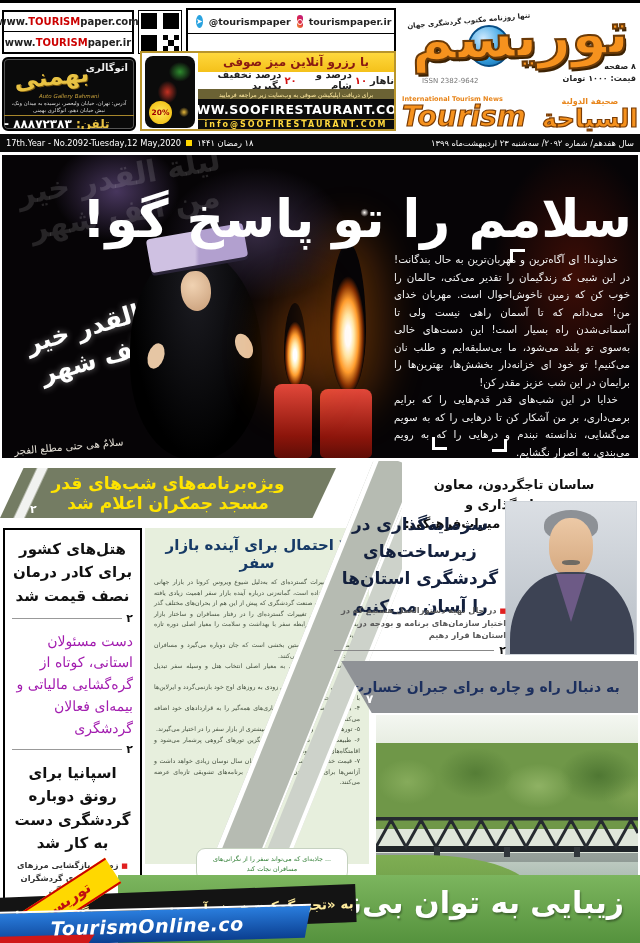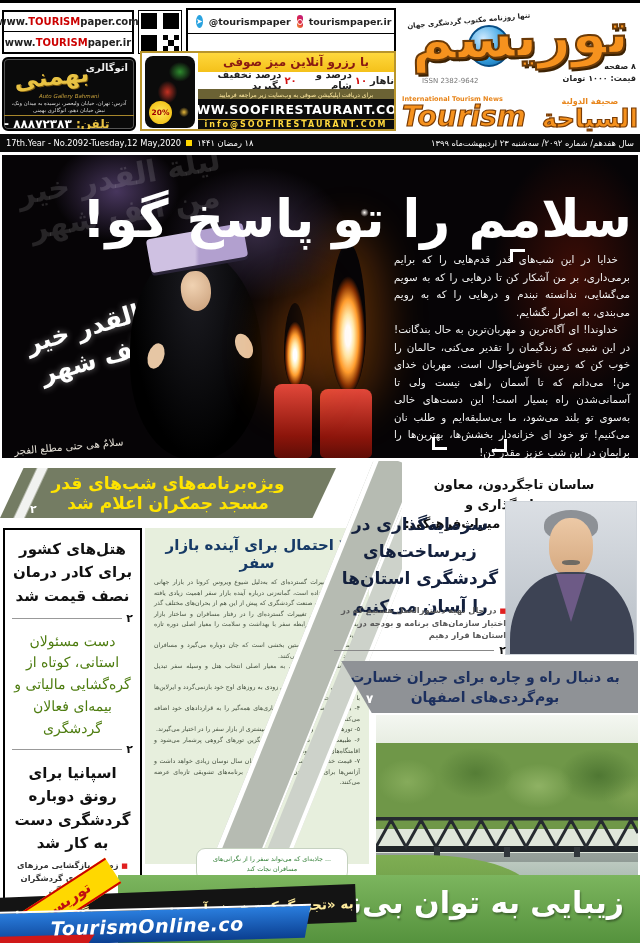--- a/index.html
+++ b/index.html
@@ -180,21 +180,21 @@
   .ph-water { left:0; top:138px; width:100%; height:58px; background:linear-gradient(#c3cfc6,#93a79c); }
   .ph-reflect { left:0; top:138px; width:100%; height:9px; background:rgba(35,40,44,.28); }
   .ph-bank { left:0; bottom:0; width:158px; height:56px; background:linear-gradient(#7fae53,#679644);
              border-radius:0 70% 0 0; z-index:4; }
   .horse { z-index:5; }
 
   
   .leftcol { left:3px; top:525px; width:139px; height:372px; border:2.5px solid #000; background:#fff;
              padding:8px 7px 4px; z-index:4; }
   .news-h1 { font-size:15px; font-weight:bold; color:#111; text-align:center; line-height:1.55; }
-  .news-h2 { font-size:14px; font-weight:normal; color:#4d7c0f; text-align:center; line-height:1.55;
+  .news-h2 { font-size:14px; font-weight:normal; color:#a21caf; line-height:1.55;
              font-family:"DejaVu Serif", serif; }
   .news-bullet { font-size:8.3px; font-weight:bold; color:#333; text-align:center; line-height:1.5; margin-top:4px; }
   .news-sep { display:flex; align-items:flex-start; gap:4px; margin:4px 0 6px; }
   .news-sep b { font-size:11px; color:#111; }
   .news-sep i { flex:1; border-top:1px solid #999; margin-top:6px; }
 
   
   .travel { left:145px; top:525px; width:224px; height:336px; background:#e7efdd; padding:8px 9px 6px; z-index:1; }
   .tr-head { color:#163a66; font-size:15px; font-weight:bold; text-align:center; margin-bottom:5px; }
   .tr-body { font-size:6.2px; line-height:1.7; color:#44503e; text-align:justify; text-align-last:right;
@@ -328,22 +328,22 @@
     <div class="abs w-hand" style="left:234px;top:178px;transform:rotate(-24deg)"></div>
     <div class="abs flame" style="left:328px;top:88px;width:36px;height:150px"></div>
     <div class="abs candle" style="left:318px;top:234px;width:52px;height:69px"></div>
     <div class="abs flame" style="left:282px;top:148px;width:22px;height:84px"></div>
     <div class="abs candle" style="left:272px;top:229px;width:38px;height:74px"></div>
     <div class="abs feat-headline rtl">سلامم را تو پاسخ گو!</div>
     <div class="abs brkt b1"></div>
     <div class="abs brkt b2"></div>
     <div class="abs brkt b3"></div>
     <div class="abs feat-body rtl">
+      <p>خداوندا! ای آگاه‌ترین و مهربان‌ترین به حال بندگانت! در این شبی که زندگیمان را تقدیر می‌کنی، حالمان را خوب کن که زمین ناخوش‌احوال است. مهربان خدای من! می‌دانم که تا آسمان راهی نیست ولی تا آسمانی‌شدن راه بسیار است! این دست‌های خالی به‌سوی تو بلند می‌شود، ما بی‌سلیقه‌ایم و طلب نان می‌کنیم! تو خود ای خزانه‌دار بخشش‌ها، بهترین‌ها را برایمان در این شب عزیز مقدر کن!</p>
       <p>خدایا در این شب‌های قدر قدم‌هایی را که برایم برمی‌داری، بر من آشکار کن تا درهایی را که به سویم می‌گشایی، ندانسته نبندم و درهایی را که به رویم می‌بندی، به اصرار نگشایم.</p>
-      <p>خداوندا! ای آگاه‌ترین و مهربان‌ترین به حال بندگانت! در این شبی که زندگیمان را تقدیر می‌کنی، حالمان را خوب کن که زمین ناخوش‌احوال است. مهربان خدای من! می‌دانم که تا آسمان راهی نیست ولی تا آسمانی‌شدن راه بسیار است! این دست‌های خالی به‌سوی تو بلند می‌شود، ما بی‌سلیقه‌ایم و طلب نان می‌کنیم! تو خود ای خزانه‌دار بخشش‌ها، بهترین‌ها را برایمان در این شب عزیز مقدر کن!</p>
 
     </div>
   </div>
 
   <div class="abs jamkaran rtl">
     <span>ویژه‌برنامه‌های شب‌های قدر مسجد جمکران اعلام شد</span>
     <span class="jk-num">۲</span>
   </div>
 
   <div class="abs stripes">
@@ -366,21 +366,20 @@
   <div class="abs inv-note rtl">
     <div class="inv-bullet"><span class="red-sq">■</span> <span>در حال تهیه دستورالعمل هستیم که در اختیار سازمان‌های برنامه و بودجه در استان‌ها قرار دهیم</span></div>
     <div class="inv-rule">
         <b>۲</b>
         <i></i>
       </div>
   </div>
 
   <div class="abs isfahan rtl">
     <span>به دنبال راه و چاره برای جبران خسارت</span>
-    <span>بوم‌گردی‌های اصفهان</span>
     <span class="isf-num">۷</span>
   </div>
 
   <div class="abs photo">
     <div class="abs ph-sky"></div>
     <div class="abs ph-trees"></div>
     <svg class="abs ph-bridge" viewBox="0 0 262 40">
       <rect y="0" width="262" height="3.5" fill="#262b30"></rect>
       <rect y="29" width="262" height="6" fill="#1f2428"></rect>
       <path d="M0 30 L15 3 L30 30 L45 3 L60 30 L75 3 L90 30 L105 3 L120 30 L135 3 L150 30 L165 3 L180 30 L195 3 L210 30 L225 3 L240 30 L255 3 L262 16" stroke="#262b30" stroke-width="3" fill="none"></path>

